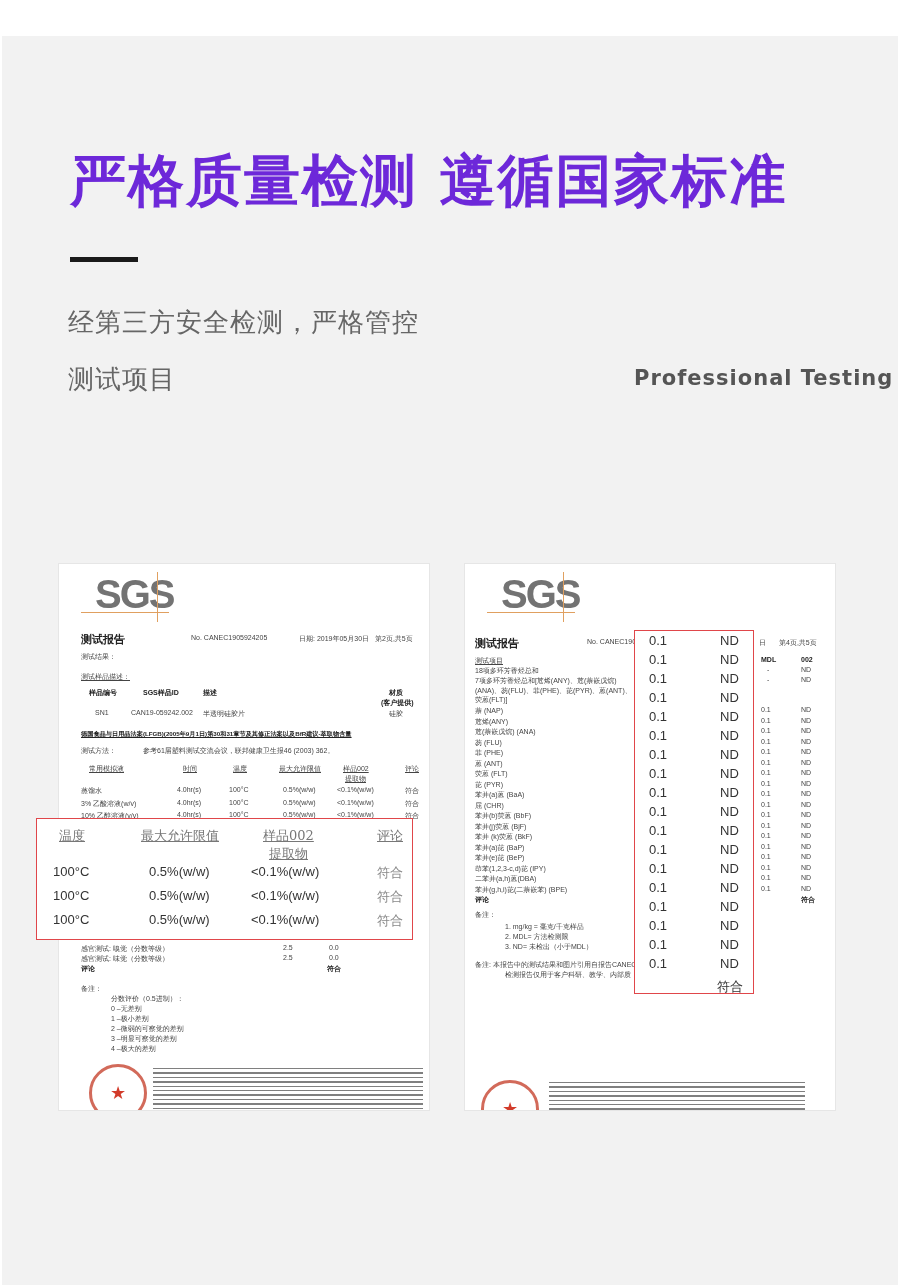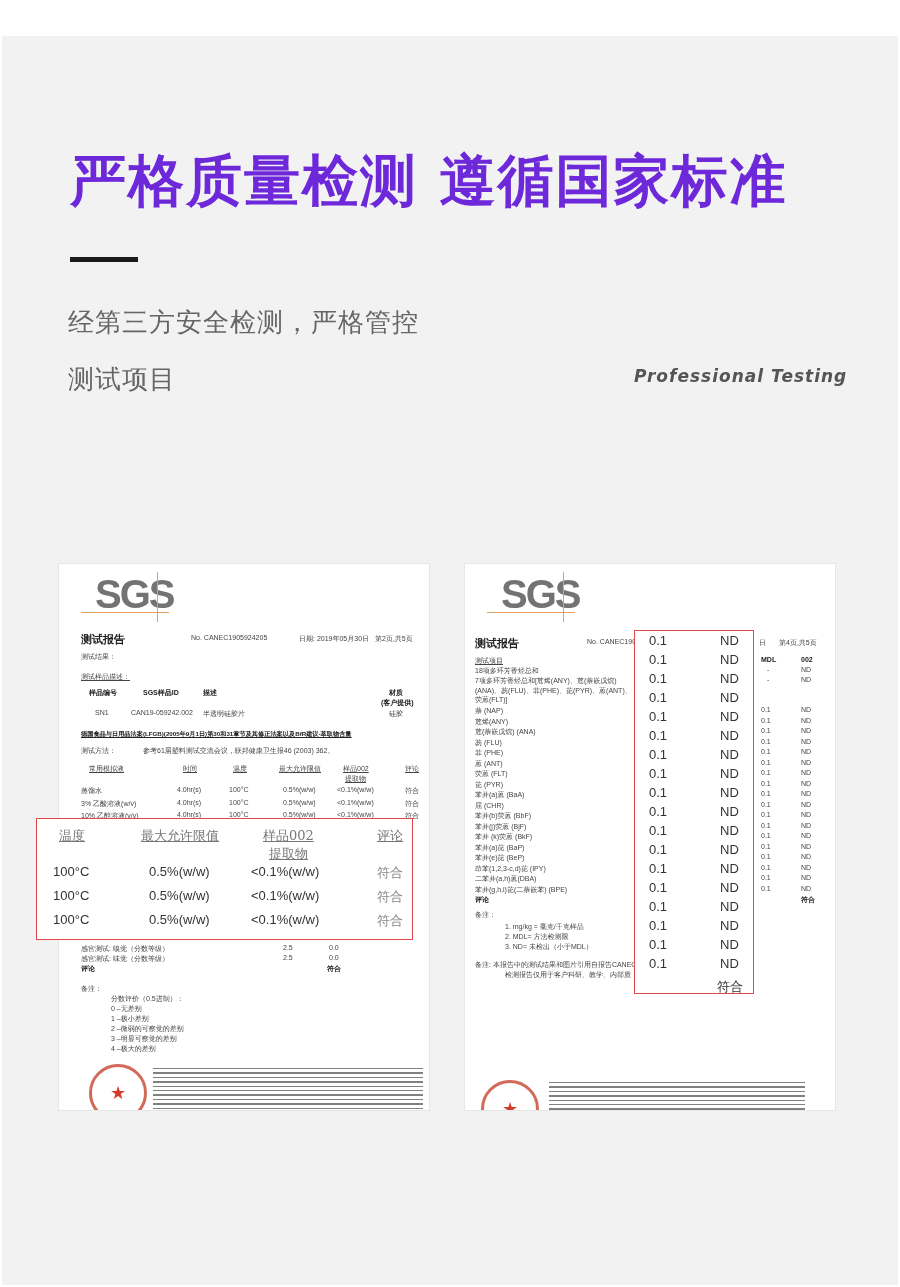--- a/index.html
+++ b/index.html
@@ -11,21 +11,21 @@
     position: absolute; left: 2px; top: 36px; width: 896px; height: 1249px;
     background: #f2f2f2;
   }
   .title {
     position: absolute; left: 70px; top: 146px; font-size: 56px; font-weight: bold;
     color: #6d28d9; letter-spacing: 2px; white-space: nowrap; line-height: 70px;
   }
   .title-bar { position: absolute; left: 70px; top: 257px; width: 68px; height: 5px; background: #1a1a1a; }
   .sub1 { position: absolute; left: 68px; top: 305px; font-size: 26px; color: #666; letter-spacing: 1px; text-align: right; }
   .sub2 { position: absolute; left: 68px; top: 362px; font-size: 26px; color: #666; letter-spacing: 1px; }
-  .eng { position: absolute; left: 634px; top: 366px; font-size: 17px; color: #555; letter-spacing: 1px; font-weight: bold; font-style: italic; }
+  .eng { position: absolute; left: 634px; top: 366px; font-size: 21px; color: #555; letter-spacing: 1px; font-weight: bold; }
 
   .doc {
     position: absolute; top: 563px; width: 370px; height: 546px; background: #fff;
     border: 1px solid #e6e6e6; overflow: hidden;
     font-family: "Liberation Sans", sans-serif;
   }
   .doc.left { left: 58px; }
   .doc.right { left: 464px; }
   .sgs {
     position: absolute; left: 36px; top: 8px; font-size: 40px; font-weight: bold; color: #737373;

